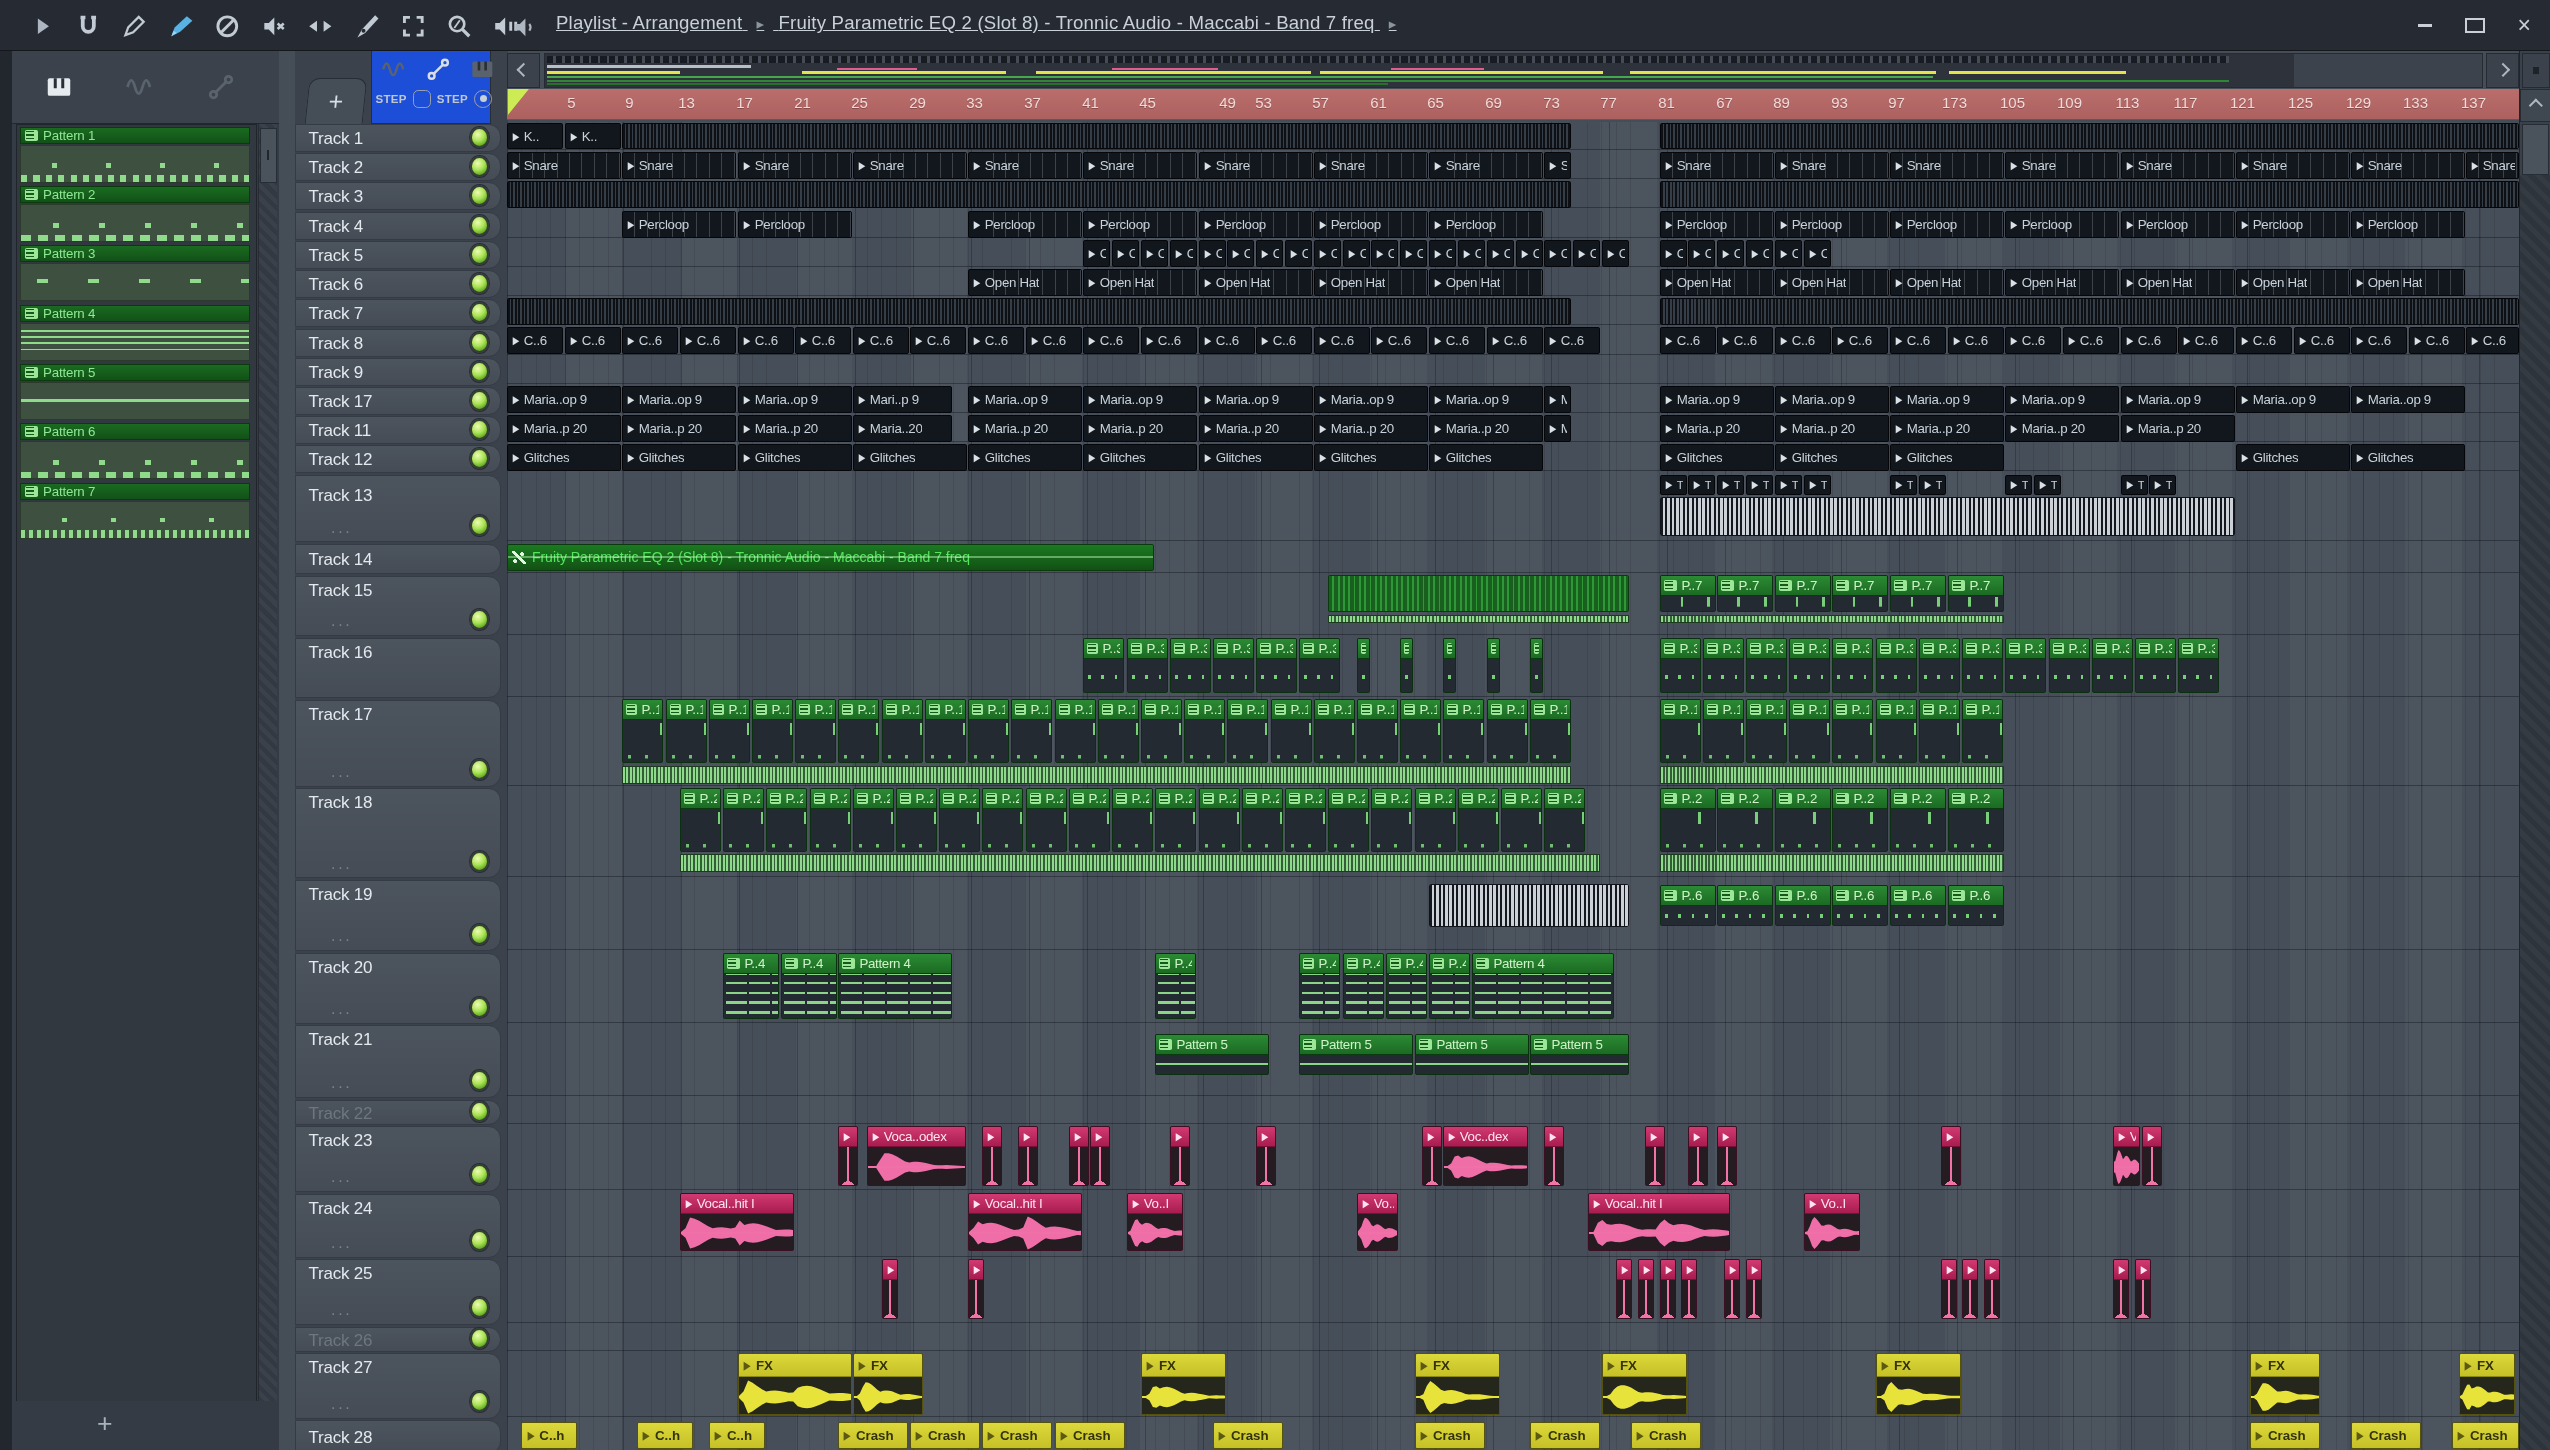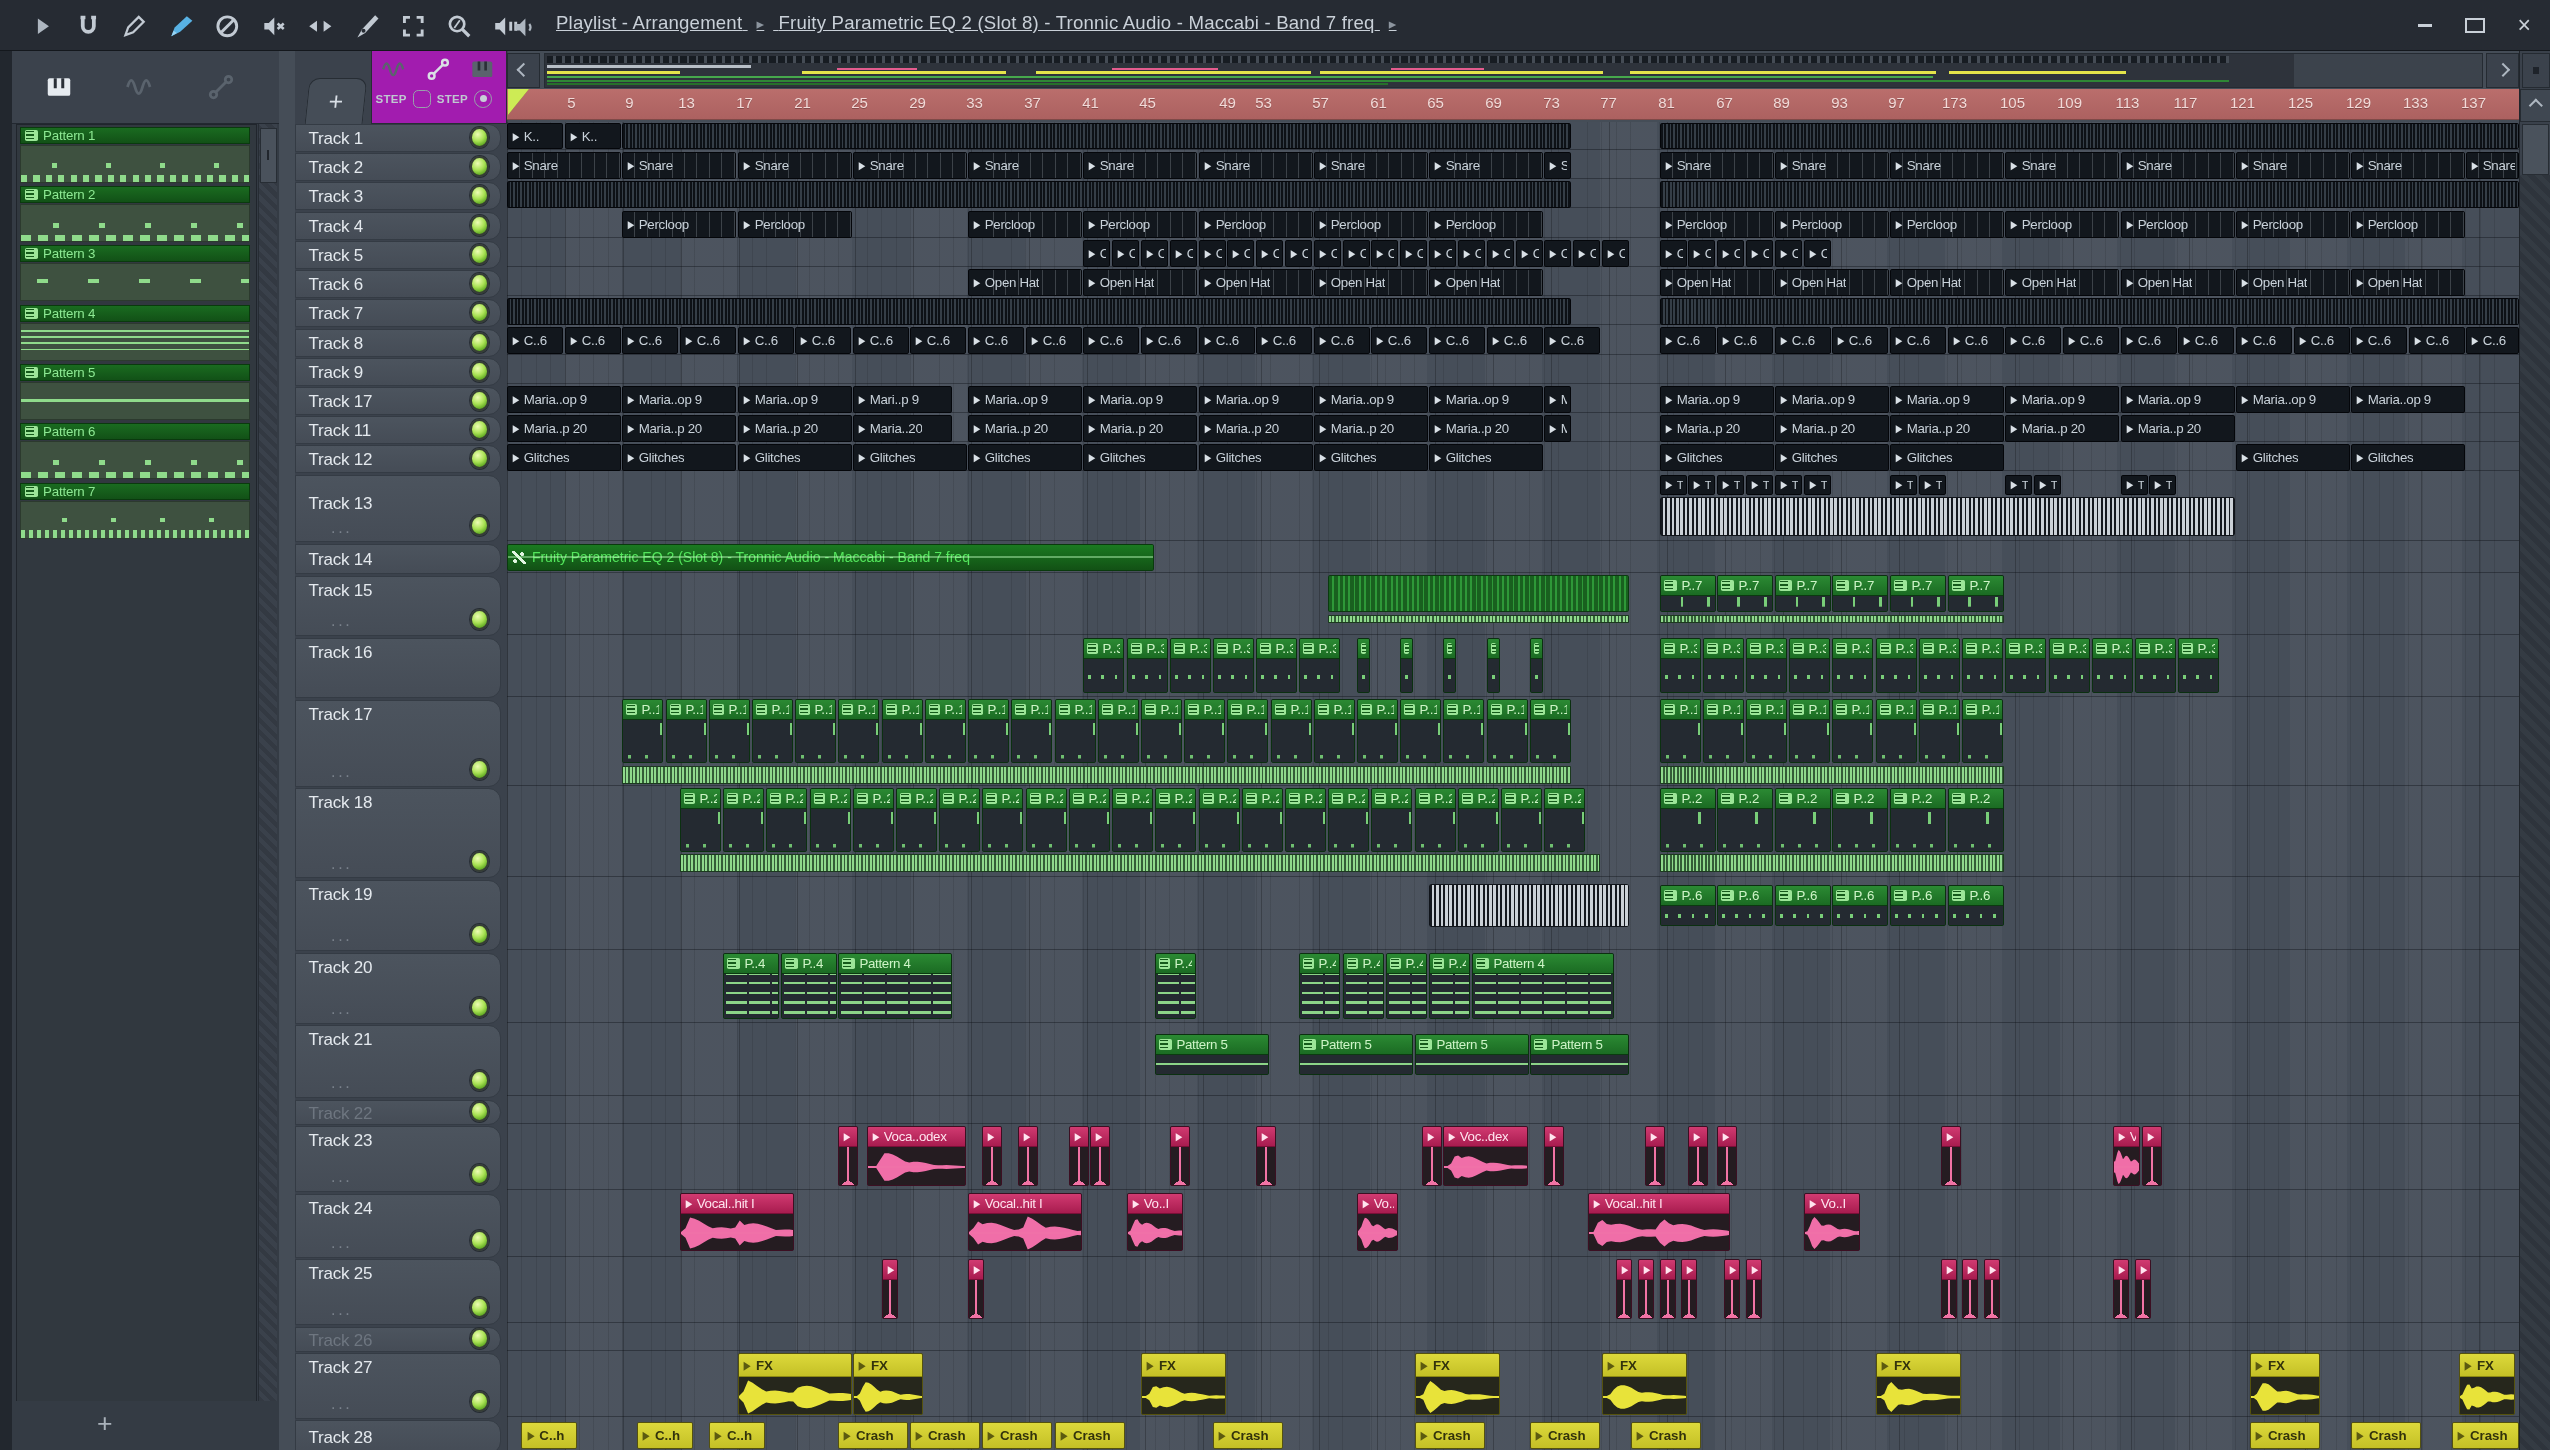--- a/index.html
+++ b/index.html
@@ -44,21 +44,21 @@
      background-image:repeating-linear-gradient(45deg,rgba(0,0,0,.12) 0 4.4px,transparent 4.4px 8.9px);}
   #pp-thumb{position:absolute;left:0.9px;top:3.5px;width:17px;height:55px;background:#4A525C;border:0.9px solid #272D34;display:flex;align-items:center;justify-content:center;}
   #pp-thumb::after{content:"";width:2.7px;height:10.6px;background:#21262D;}
   #pp-marker{position:absolute;left:-11.5px;top:440px;width:0;height:0;border-left:12.4px solid #E33A4E;border-top:8px solid transparent;border-bottom:8px solid transparent;}
   #pp-footer{position:absolute;left:0;bottom:0;width:100%;height:49px;background:#343B44;}
   #pp-add{position:absolute;left:85px;top:7px;font-size:26.6px;color:#A9B1BA;}
 
   
   #track-col{position:absolute;left:295px;top:51px;width:213px;height:1399px;background:#3B424C;}
   #tc-addtab{position:absolute;left:12.4px;top:26.6px;width:58px;height:46px;background:#454D57;border:0.9px solid #272D34;border-bottom:none;border-radius:10.6px 10.6px 0 0;transform:skewX(-6deg);display:flex;align-items:center;justify-content:center;color:#D8DEE5;font-size:25px;}
-  #tc-tools{position:absolute;left:76px;top:0;width:136px;height:73px;background:#a21caf;border:0.9px solid #272D34;border-top:none;}
+  #tc-tools{position:absolute;left:76px;top:0;width:120px;height:73px;background:#1d4ed8;border:0.9px solid #272D34;border-top:none;}
   #tc-tools .ticons{position:absolute;left:8.9px;top:5.3px;display:flex;gap:17.7px;}
   #tc-tools .ticons .ic{width:28px;height:28px;}
   .toggle-row{position:absolute;left:3.5px;top:39px;display:flex;align-items:center;gap:6.2px;}
   .tog-label{color:#BFC7D0;font-size:11.5px;font-weight:bold;letter-spacing:0.3px;}
   .tog-sq{width:17.7px;height:17.7px;border:1.8px solid #98A1AB;border-radius:5.3px;}
   .tog-ci{width:17.7px;height:17.7px;border:1.8px solid #98A1AB;border-radius:50%;display:flex;align-items:center;justify-content:center;}
   .tog-ci::after{content:"";width:7px;height:7px;border-radius:50%;background:#C7CFD7;}
   #track-rows{position:absolute;left:0;top:73px;width:213px;height:1332px;}
   .trow{position:absolute;left:0;width:206px;background:linear-gradient(#4C545E,#454C56);border:0.9px solid #343B44;border-radius:0 12.4px 12.4px 0;}
   .tname{position:absolute;left:12.4px;font-size:17px;color:#E4E9EE;letter-spacing:-0.2px;white-space:nowrap;}
@@ -383,21 +383,21 @@
       </div>
       <div class="trow" style="top: 292px; height: 27.5px;">
         <span class="tname" style="top: 4.4px;">Track 11</span>
         <span class="led" style="right: 10.6px; top: 1.8px;"></span>
       </div>
       <div class="trow" style="top: 321px; height: 27.5px;">
         <span class="tname" style="top: 4.4px;">Track 12</span>
         <span class="led" style="right: 10.6px; top: 1.8px;"></span>
       </div>
       <div class="trow" style="top: 351px; height: 67px;">
-        <span class="tname" style="top: 18px;">Track 13</span>
+        <span class="tname" style="top: 10px;">Track 13</span>
         <span class="led" style="right: 10.6px; top: 39px;"></span>
         <span class="tdots" style="top: 43px;">...</span>
       </div>
       <div class="trow" style="top: 420px; height: 30px;">
         <span class="tname" style="top: 5.3px;">Track 14</span>
       </div>
       <div class="trow" style="top: 452px; height: 60px;">
         <span class="tname" style="top: 4.4px;">Track 15</span>
         <span class="led" style="right: 10.6px; top: 32px;"></span>
         <span class="tdots" style="top: 35px;">...</span>

